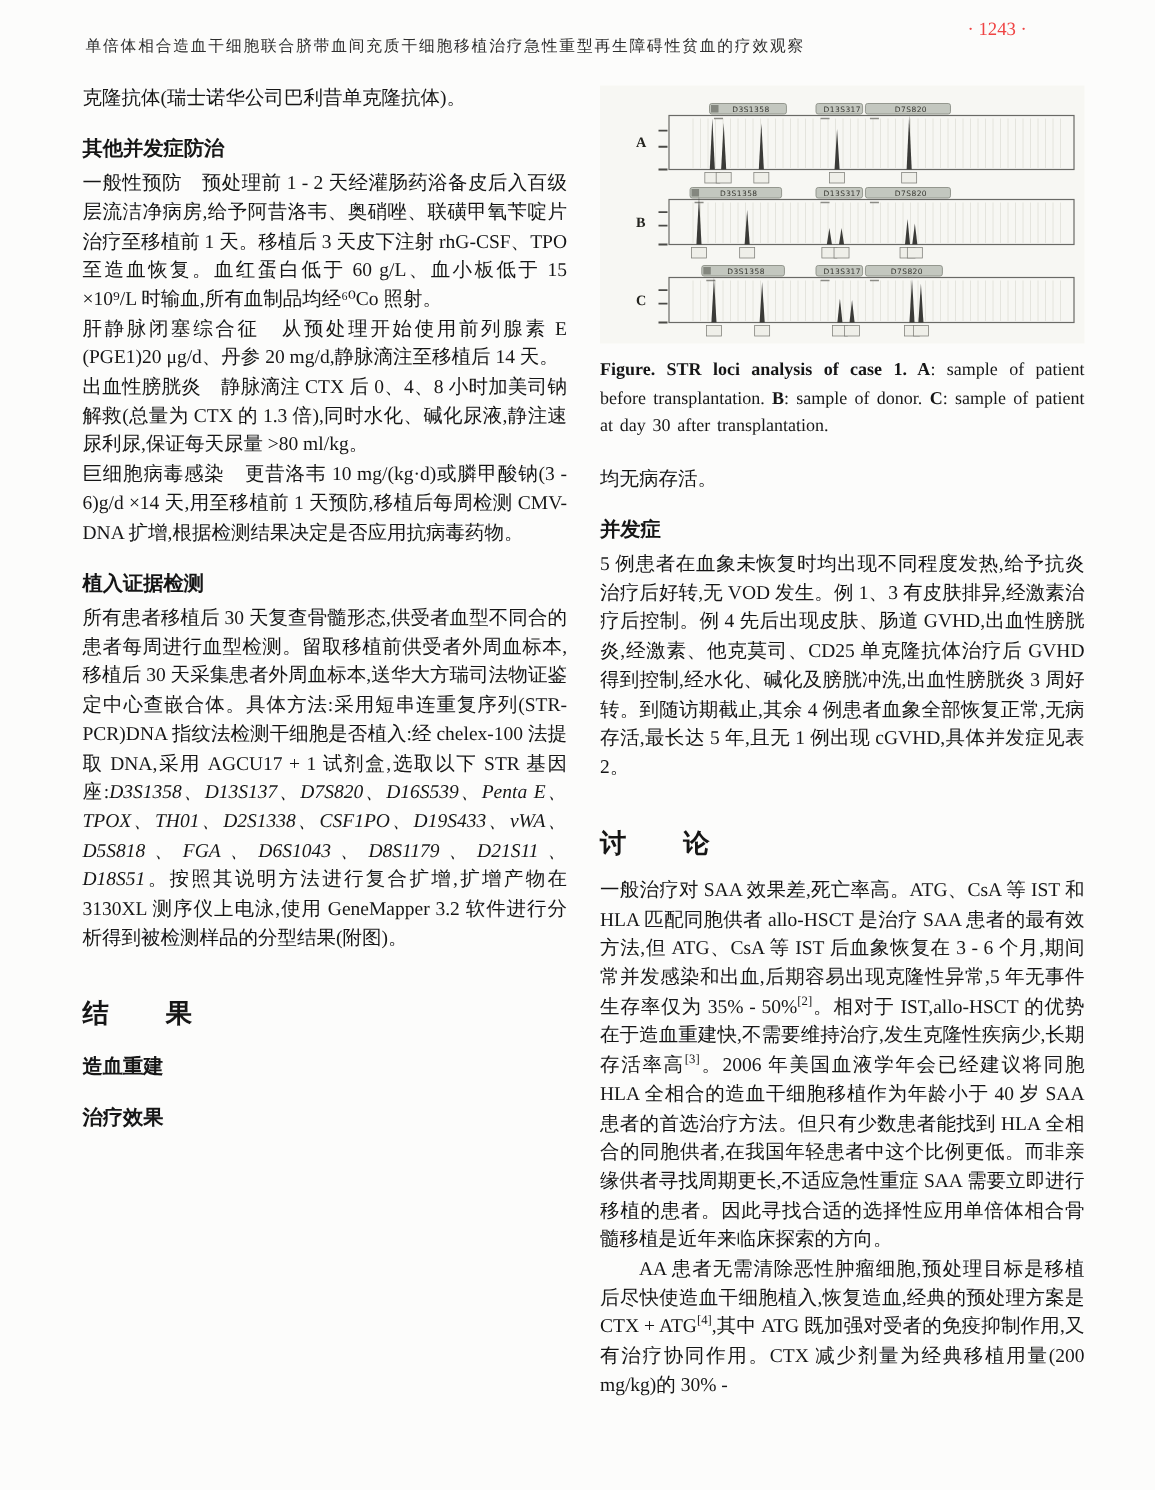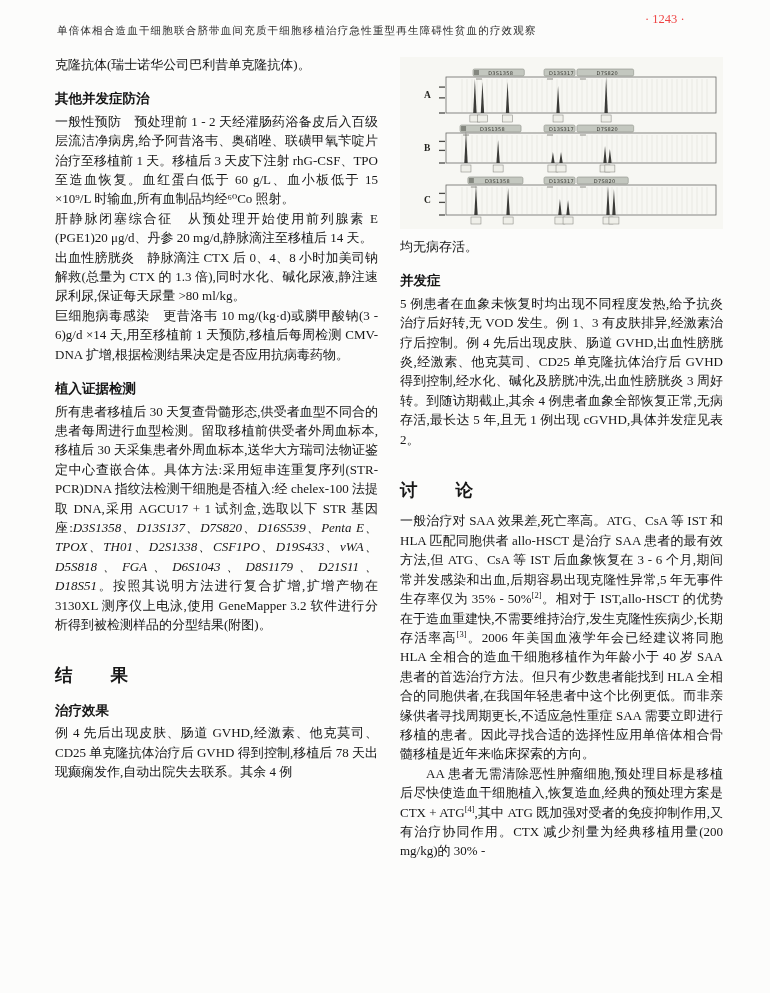--- a/index.html
+++ b/index.html
@@ -41,22 +41,22 @@
   <div class="col col-left">
     <p>克隆抗体(瑞士诺华公司巴利昔单克隆抗体)。</p>
     <h3 class="sub-head">其他并发症防治</h3>
     <p>一般性预防　预处理前 1 - 2 天经灌肠药浴备皮后入百级层流洁净病房,给予阿昔洛韦、奥硝唑、联磺甲氧苄啶片治疗至移植前 1 天。移植后 3 天皮下注射 rhG-CSF、TPO 至造血恢复。血红蛋白低于 60 g/L、血小板低于 15 ×10⁹/L 时输血,所有血制品均经⁶⁰Co 照射。</p>
     <p>肝静脉闭塞综合征　从预处理开始使用前列腺素 E (PGE1)20 μg/d、丹参 20 mg/d,静脉滴注至移植后 14 天。</p>
     <p>出血性膀胱炎　静脉滴注 CTX 后 0、4、8 小时加美司钠解救(总量为 CTX 的 1.3 倍),同时水化、碱化尿液,静注速尿利尿,保证每天尿量 &gt;80 ml/kg。</p>
     <p>巨细胞病毒感染　更昔洛韦 10 mg/(kg·d)或膦甲酸钠(3 - 6)g/d ×14 天,用至移植前 1 天预防,移植后每周检测 CMV-DNA 扩增,根据检测结果决定是否应用抗病毒药物。</p>
     <h3 class="sub-head">植入证据检测</h3>
     <p><span>所有患者移植后 30 天复查骨髓形态,供受者血型不同合的患者每周进行血型检测。留取移植前供受者外周血标本,移植后 30 天采集患者外周血标本,送华大方瑞司法物证鉴定中心查嵌合体。具体方法:采用短串连重复序列(STR-PCR)DNA 指纹法检测干细胞是否植入:经 chelex-100 法提取 DNA,采用 AGCU17 + 1 试剂盒,选取以下 STR 基因座:</span><i>D3S1358、D13S137、D7S820、D16S539、Penta E、TPOX、TH01、D2S1338、CSF1PO、D19S433、vWA、D5S818、FGA、D6S1043、D8S1179、D21S11、D18S51</i><span>。按照其说明方法进行复合扩增,扩增产物在 3130XL 测序仪上电泳,使用 GeneMapper 3.2 软件进行分析得到被检测样品的分型结果(附图)。</span></p>
     <h2 class="big-head">结　　果</h2>
+    <h3 class="sub-head">造血重建</h3>
     <h3 class="sub-head">治疗效果</h3>
-    <p>例 4 先后出现皮肤、肠道 GVHD,经激素、他克莫司、CD25 单克隆抗体治疗后 GVHD 得到控制,移植后 78 天出现癫痫发作,自动出院失去联系。其余 4 例</p>
   </div>
 
   <div class="col col-right">
     <div class="figure-box">
       <svg width="322" height="172" viewBox="0 0 322 172">
           <line x1="62" y1="22" x2="62" y2="55" stroke="#e1e1da" stroke-width="0.6"></line>
           <line x1="67" y1="22" x2="67" y2="55" stroke="#e1e1da" stroke-width="0.6"></line>
           <line x1="72" y1="22" x2="72" y2="55" stroke="#e1e1da" stroke-width="0.6"></line>
           <line x1="77" y1="22" x2="77" y2="55" stroke="#e1e1da" stroke-width="0.6"></line>
           <line x1="82" y1="22" x2="82" y2="55" stroke="#e1e1da" stroke-width="0.6"></line>
@@ -279,20 +279,21 @@
           <rect x="154.94" y="160" width="10" height="7" fill="#efefe9" stroke="#7d7d77" stroke-width="0.5"></rect>
           <path d="M 166.34000000000003 158 L 168.04000000000002 143 L 169.74 158 Z" fill="#3b3b38"></path>
           <rect x="163.04000000000002" y="160" width="10" height="7" fill="#efefe9" stroke="#7d7d77" stroke-width="0.5"></rect>
           <path d="M 206.3 158 L 208 129 L 209.7 158 Z" fill="#3b3b38"></path>
           <rect x="203" y="160" width="10" height="7" fill="#efefe9" stroke="#7d7d77" stroke-width="0.5"></rect>
           <path d="M 212.24 158 L 213.94 132 L 215.64 158 Z" fill="#3b3b38"></path>
           <rect x="208.94" y="160" width="10" height="7" fill="#efefe9" stroke="#7d7d77" stroke-width="0.5"></rect>
           <text x="24" y="146" font-size="9.5" font-weight="bold" fill="#24241f" font-family="Liberation Serif,serif">C</text>
         </svg>
     </div>
+    <p class="caption"><b>Figure. STR loci analysis of case 1. </b><b>A</b><span>: sample of patient before transplantation. </span><b>B</b><span>: sample of donor. </span><b>C</b><span>: sample of patient at day 30 after transplantation.</span></p>
     <p>均无病存活。</p>
     <h3 class="sub-head">并发症</h3>
     <p>5 例患者在血象未恢复时均出现不同程度发热,给予抗炎治疗后好转,无 VOD 发生。例 1、3 有皮肤排异,经激素治疗后控制。例 4 先后出现皮肤、肠道 GVHD,出血性膀胱炎,经激素、他克莫司、CD25 单克隆抗体治疗后 GVHD 得到控制,经水化、碱化及膀胱冲洗,出血性膀胱炎 3 周好转。到随访期截止,其余 4 例患者血象全部恢复正常,无病存活,最长达 5 年,且无 1 例出现 cGVHD,具体并发症见表 2。</p>
     <h2 class="big-head">讨　　论</h2>
     <p><span>一般治疗对 SAA 效果差,死亡率高。ATG、CsA 等 IST 和 HLA 匹配同胞供者 allo-HSCT 是治疗 SAA 患者的最有效方法,但 ATG、CsA 等 IST 后血象恢复在 3 - 6 个月,期间常并发感染和出血,后期容易出现克隆性异常,5 年无事件生存率仅为 35% - 50%</span><sup>[2]</sup><span>。相对于 IST,allo-HSCT 的优势在于造血重建快,不需要维持治疗,发生克隆性疾病少,长期存活率高</span><sup>[3]</sup><span>。2006 年美国血液学年会已经建议将同胞 HLA 全相合的造血干细胞移植作为年龄小于 40 岁 SAA 患者的首选治疗方法。但只有少数患者能找到 HLA 全相合的同胞供者,在我国年轻患者中这个比例更低。而非亲缘供者寻找周期更长,不适应急性重症 SAA 需要立即进行移植的患者。因此寻找合适的选择性应用单倍体相合骨髓移植是近年来临床探索的方向。</span></p>
     <p class="indent"><span>AA 患者无需清除恶性肿瘤细胞,预处理目标是移植后尽快使造血干细胞植入,恢复造血,经典的预处理方案是 CTX + ATG</span><sup>[4]</sup><span>,其中 ATG 既加强对受者的免疫抑制作用,又有治疗协同作用。CTX 减少剂量为经典移植用量(200 mg/kg)的 30% -</span></p>
   </div>
 
 </div>
 

